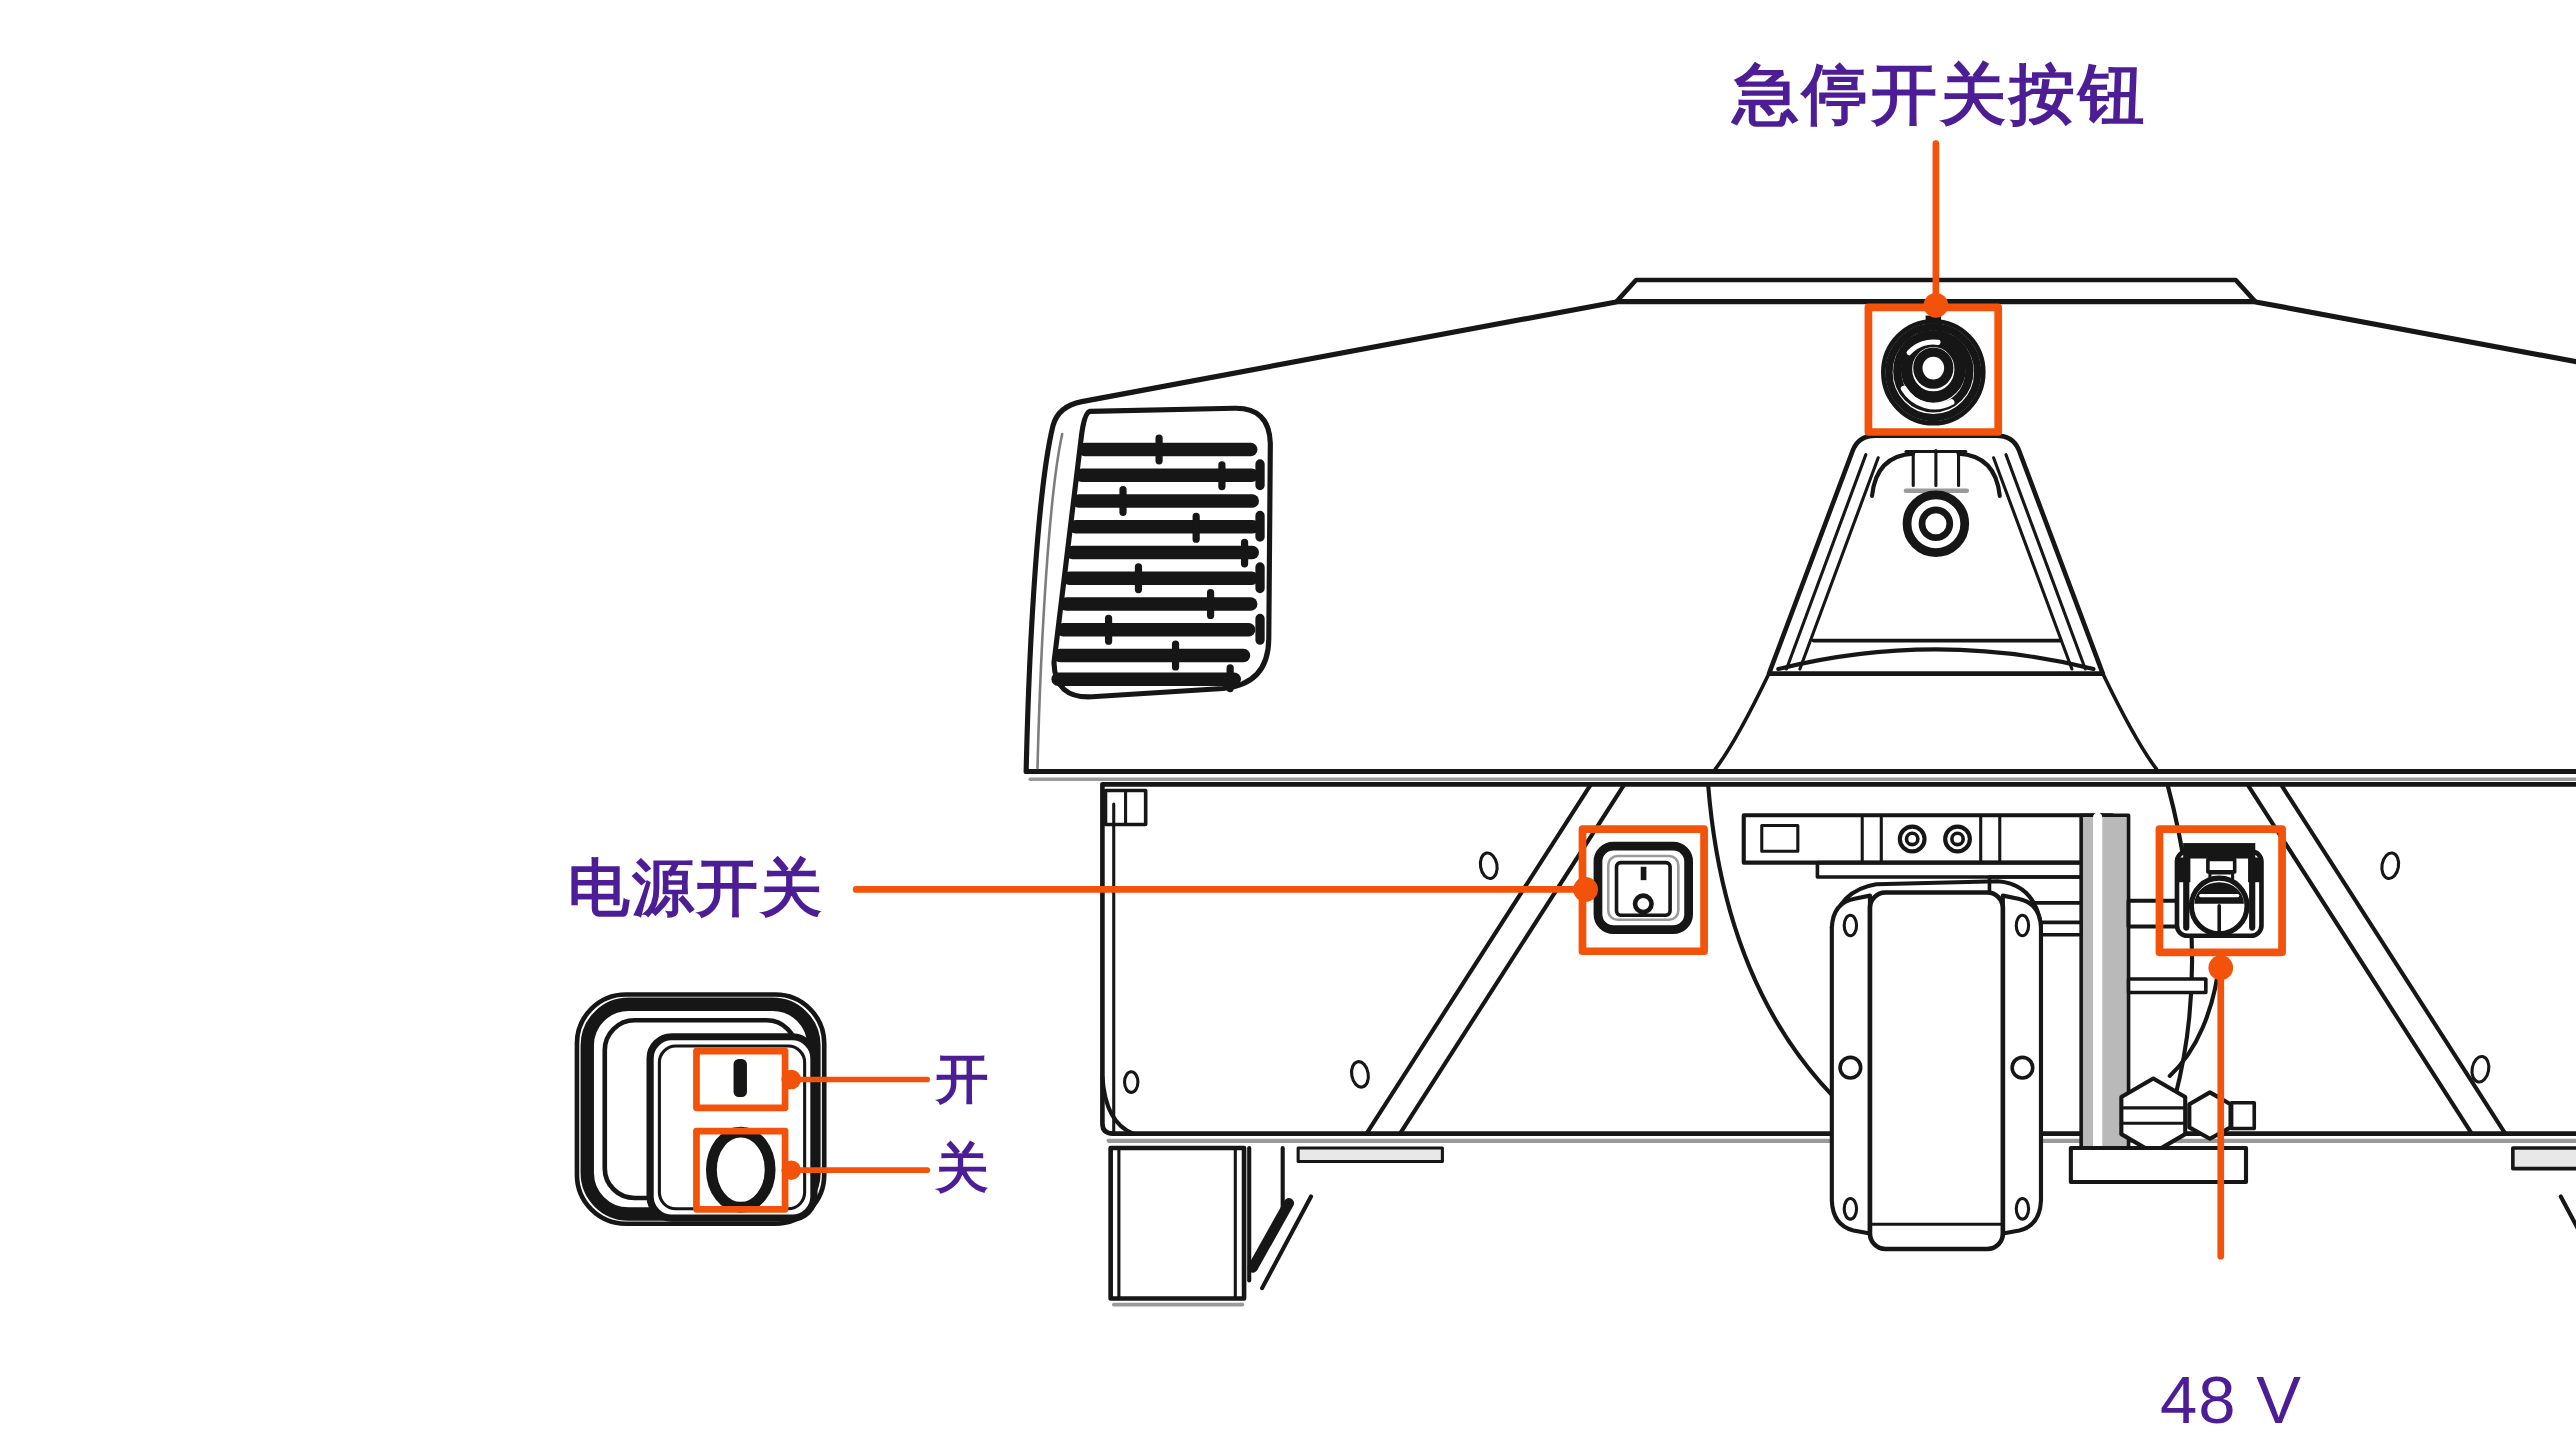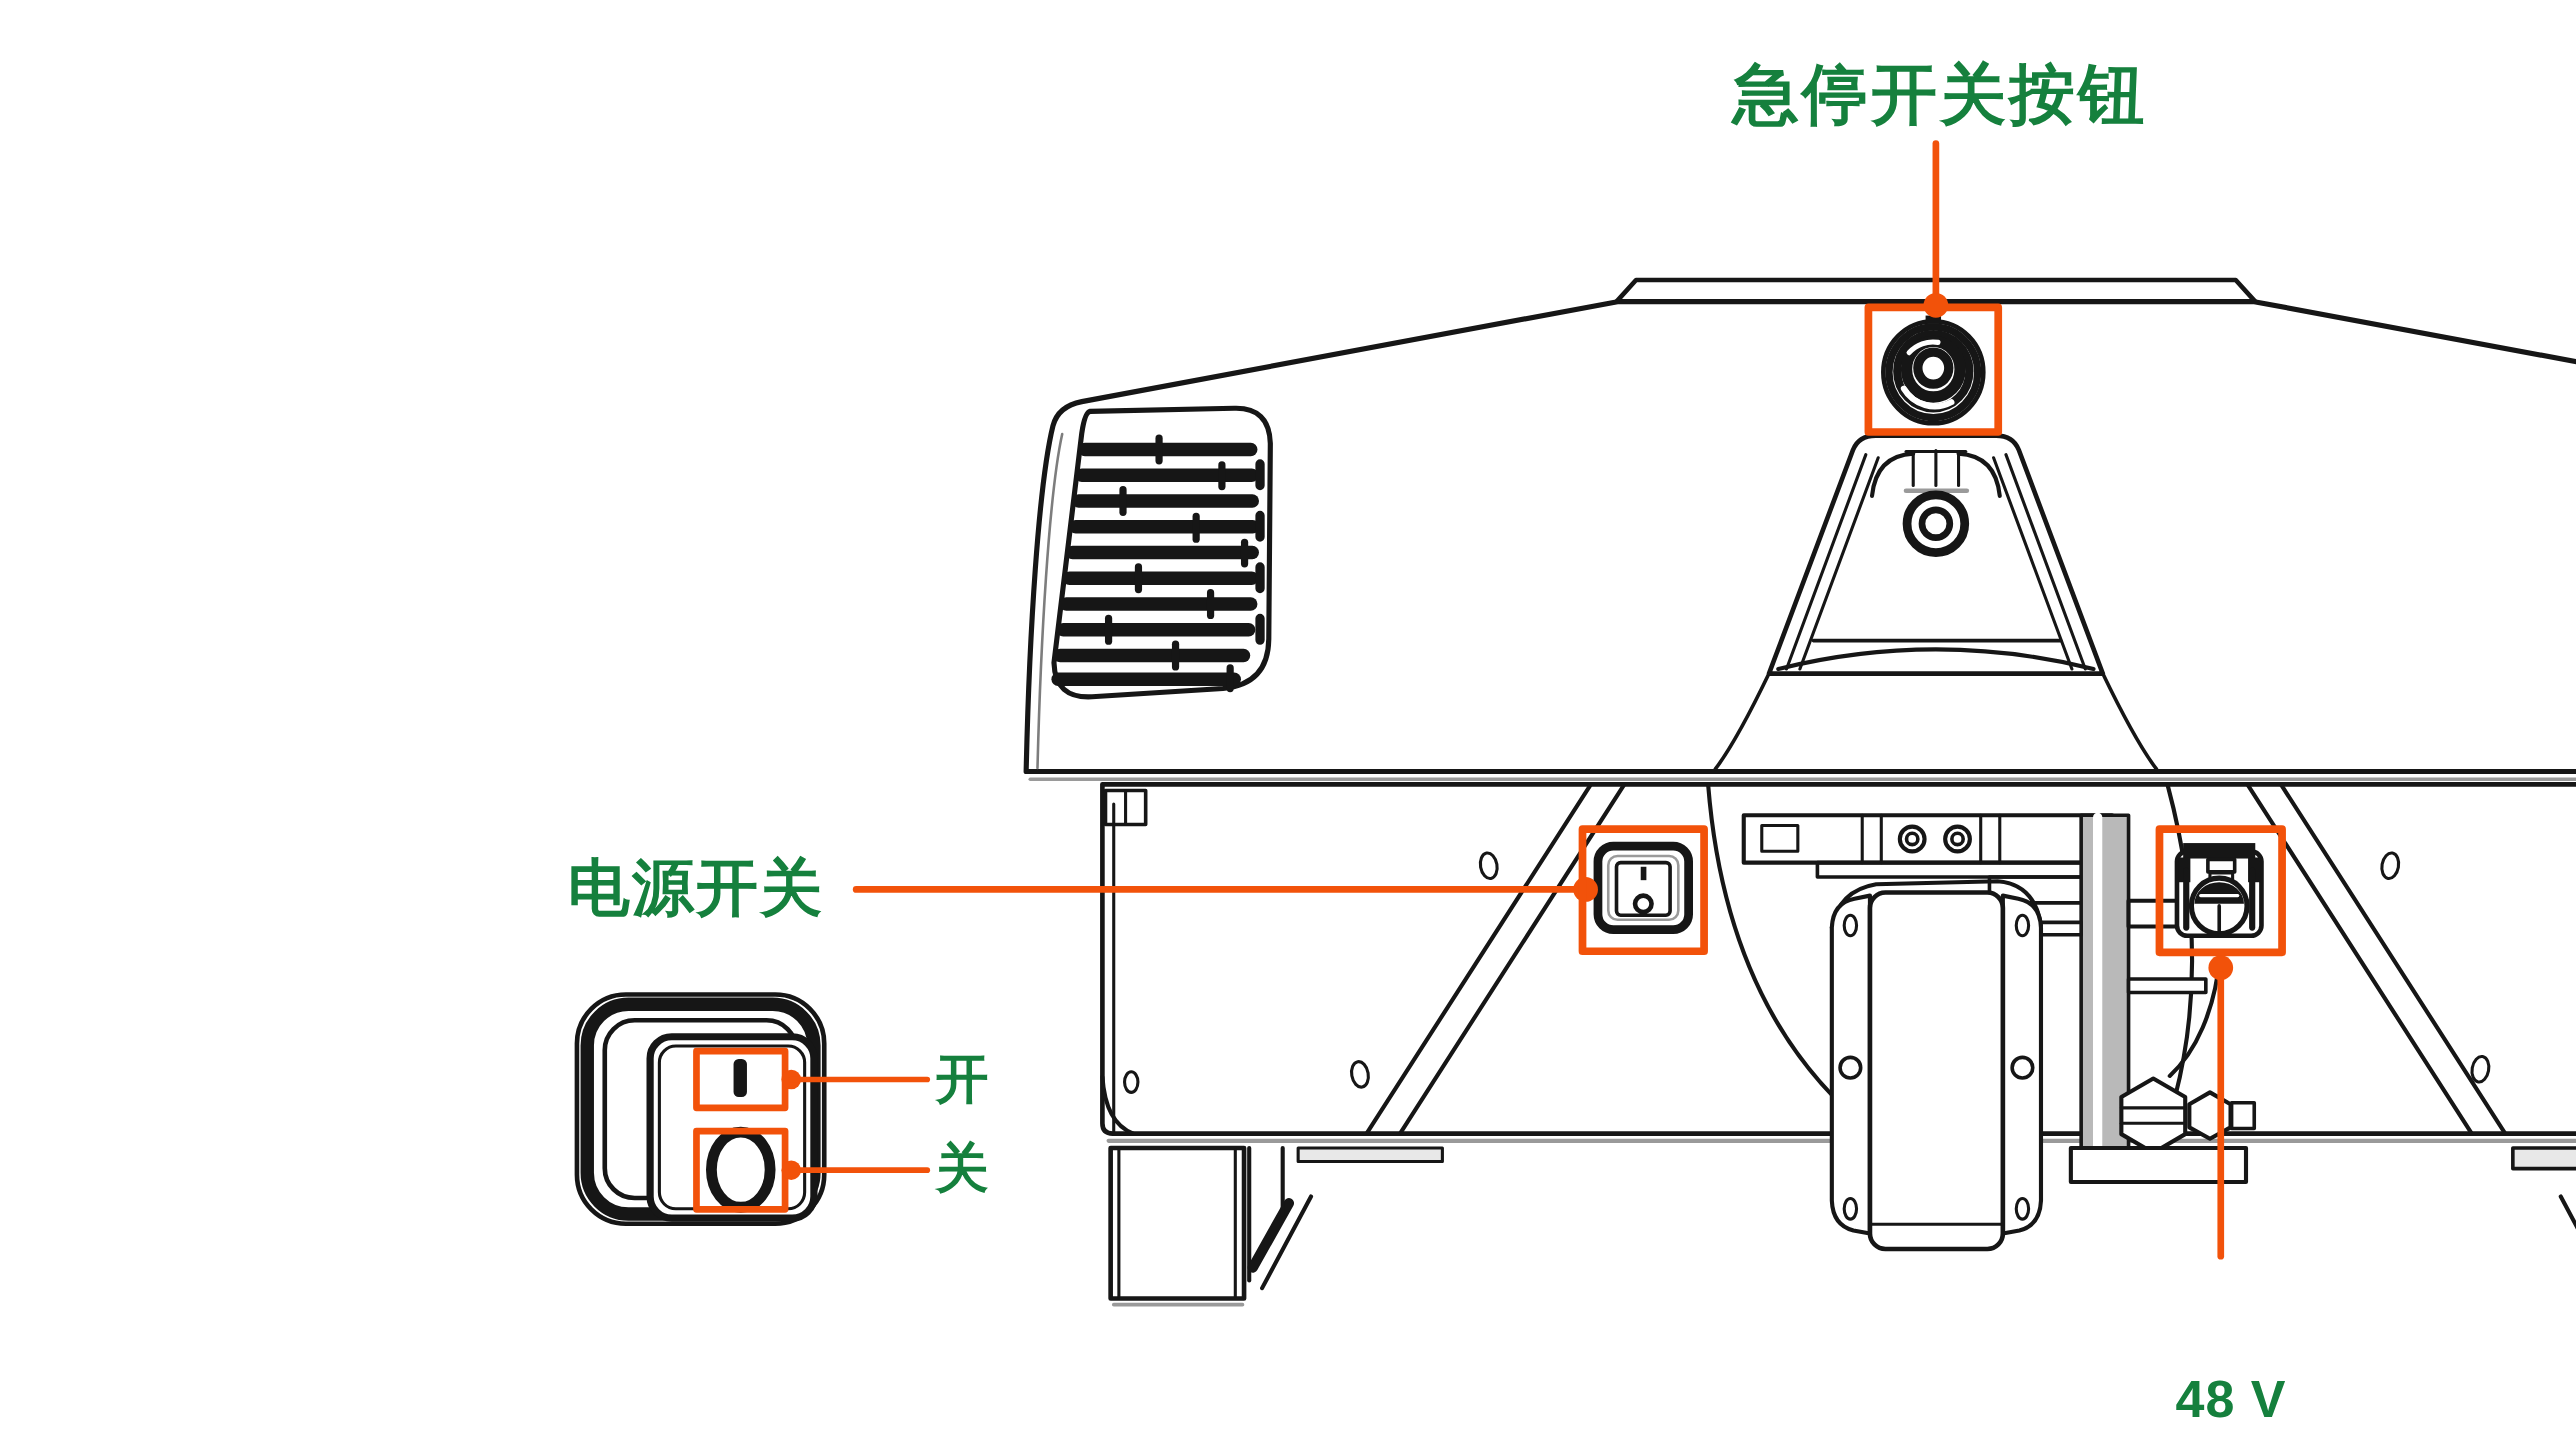--- a/index.html
+++ b/index.html
@@ -1,23 +1,23 @@
 <!DOCTYPE html>
 <html style="font-size:8.2px"><head>
 <meta charset="utf-8">
 <style>
   html,body{margin:0;padding:0;background:#ffffff;}
   #canvas{position:relative;width:3709px;height:1443px;background:#ffffff;overflow:hidden;
           font-family:"Liberation Sans","DejaVu Sans",sans-serif;}
   #art{position:absolute;left:0;top:0;width:3709px;height:1443px;}
-  .lbl{position:absolute;transform:translate(-50%,-50%);color:#15803d;font-weight:600;
+  .lbl{position:absolute;transform:translate(-50%,-50%);color:#4c1d95;font-weight:600;
        white-space:nowrap;line-height:1;user-select:none;}
   .lbl-title{font-size:66px;letter-spacing:3.1px;}
   .lbl-side{font-size:62px;letter-spacing:2.1px;}
-  .lbl-sub{font-size:52px;letter-spacing:1px;font-weight:700;}
+  .lbl-sub{font-size:67px;letter-spacing:1px;font-weight:400;}
   .lbl-small{font-size:53px;}
 </style>
 </head>
 <body>
 
 <div id="canvas">
 
   <svg id="art" viewBox="0 0 7200 2800" fill="none" stroke="#161616" stroke-linecap="round" stroke-linejoin="round">
 
     <g>

